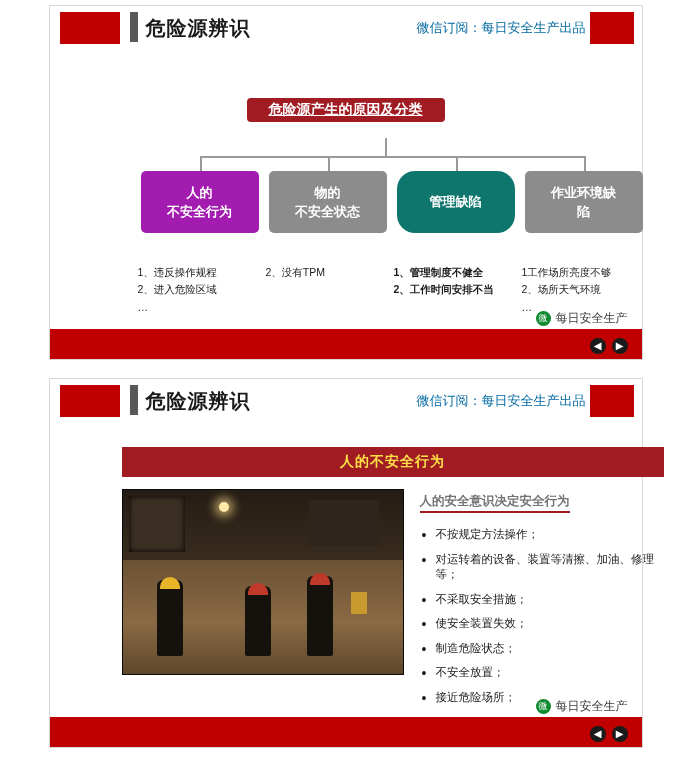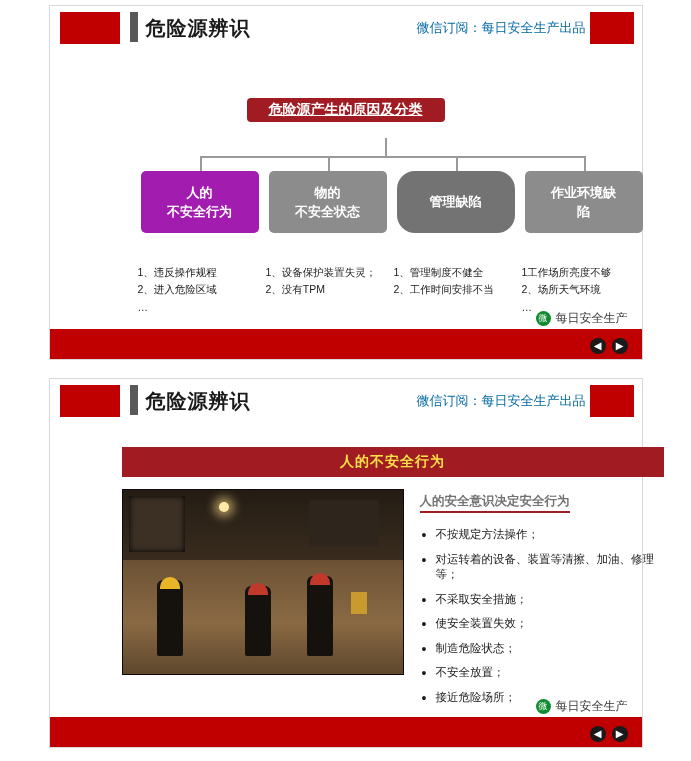--- a/index.html
+++ b/index.html
@@ -161,34 +161,34 @@
     justify-content: center;
     text-align: center;
     font-size: 13px;
     font-weight: bold;
     line-height: 1.5;
     box-sizing: border-box;
     padding: 4px 6px;
   }
   .node.n1 { left: 91px;  background: #a21caf; }
   .node.n2 { left: 219px; background: #8c8c8c; }
-  .node.n3 { left: 347px; background: #737373; border-radius: 18px; }
+  .node.n3 { left: 347px; background: #0f766e; border-radius: 18px; }
   .node.n4 { left: 475px; background: #8c8c8c; }
 
   .bullet-col {
     position: absolute;
     top: 210px;
     width: 126px;
     font-size: 10.5px;
     color: #1a1a1a;
     line-height: 1.65;
   }
   .bullet-col.b1 { left: 88px; }
   .bullet-col.b2 { left: 216px; }
-  .bullet-col.b3 { left: 344px; }
+  .bullet-col.b3 { left: 344px; font-weight: bold; }
   .bullet-col.b4 { left: 472px; }
 
   
   .banner {
     position: absolute;
     left: 72px;
     top: 68px;
     width: 542px;
     height: 30px;
     background: #a01b22;
@@ -332,21 +332,20 @@
           <span>陷</span>
         </span>
       </div>
 
       <div class="bullet-col b1">
         <div>1、违反操作规程</div>
         <div>2、进入危险区域</div>
         <div>…</div>
       </div>
       <div class="bullet-col b2">
-        <div>1、设备保护装置失灵；</div>
         <div>2、没有TPM</div>
       </div>
       <div class="bullet-col b3">
         <div>1、管理制度不健全</div>
         <div>2、工作时间安排不当</div>
       </div>
       <div class="bullet-col b4">
         <div>1工作场所亮度不够</div>
         <div>2、场所天气环境</div>
         <div>…</div>

